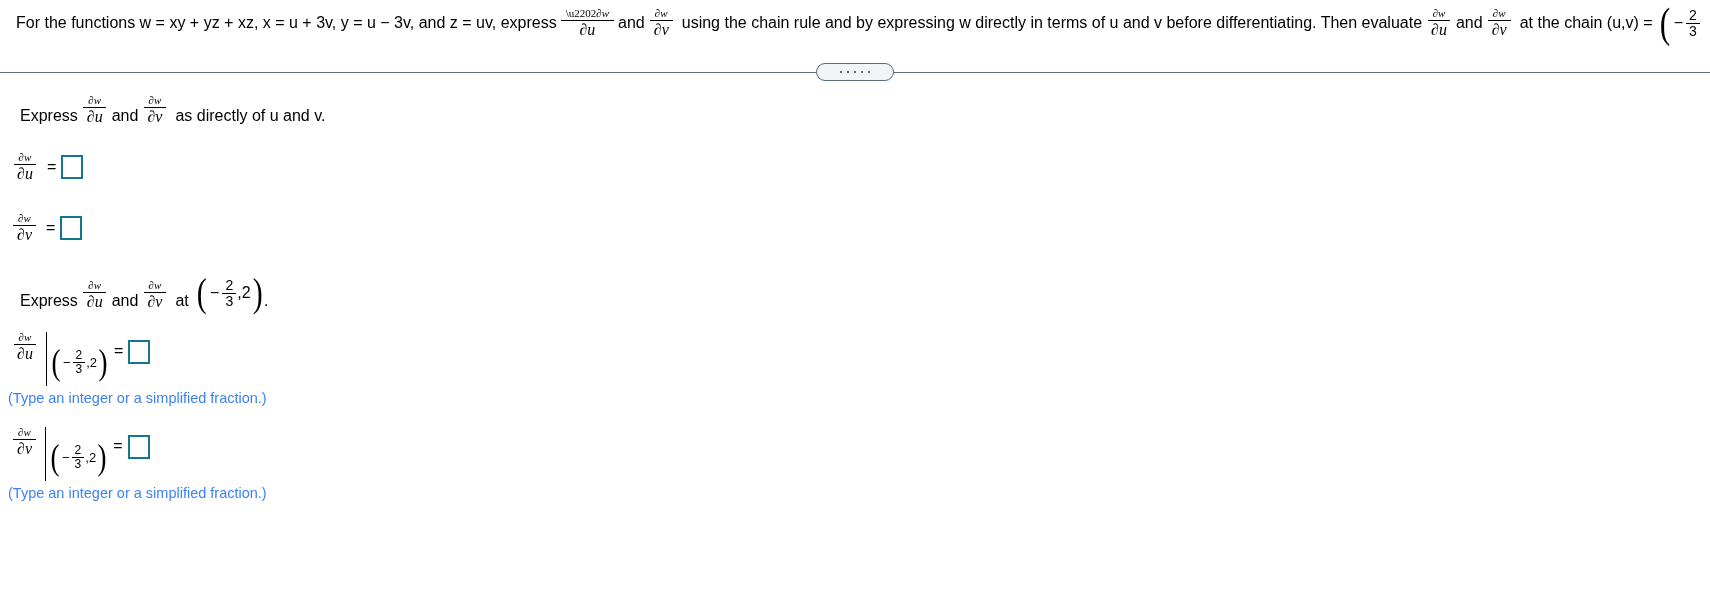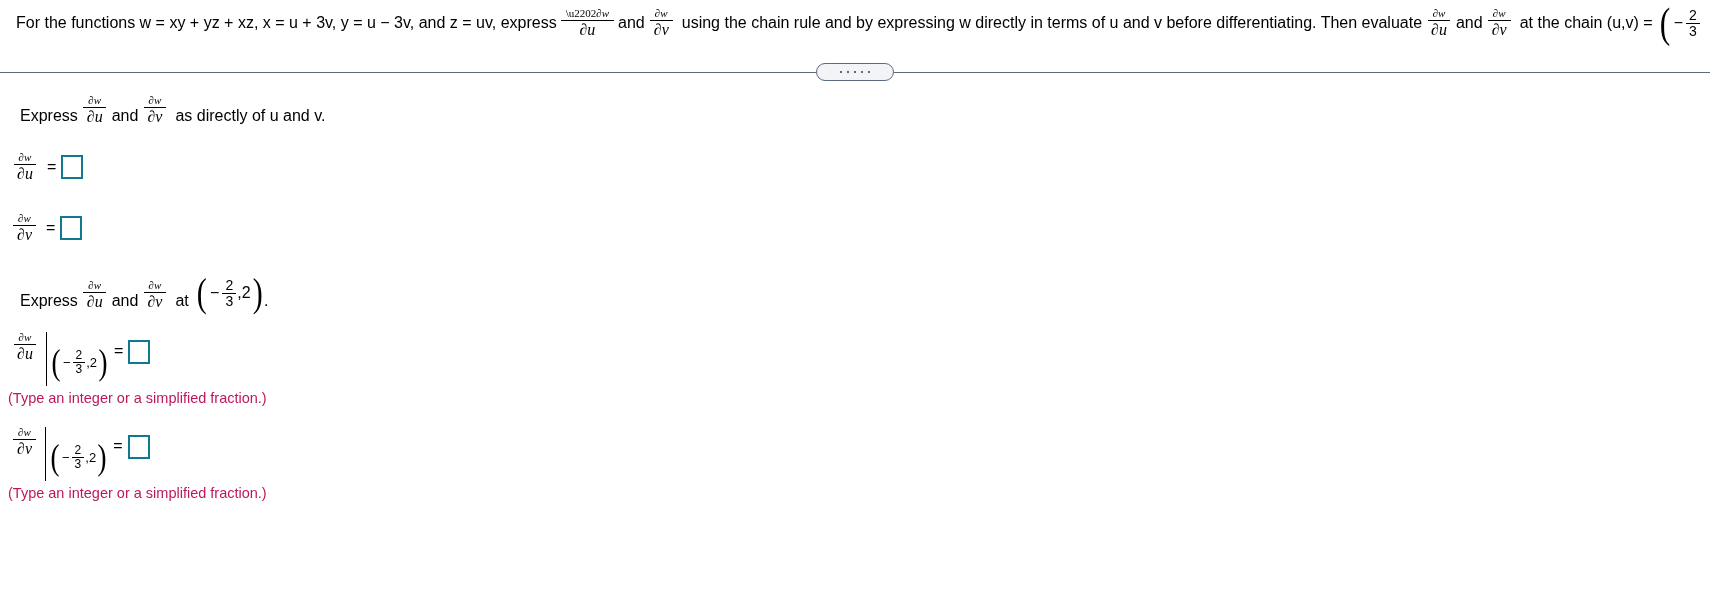--- a/index.html
+++ b/index.html
@@ -150,21 +150,21 @@
     left: 12px;
     display: flex;
     align-items: center;
     white-space: nowrap;
     font-size: 16px;
   }
 
   .hint {
     position: absolute;
     left: 8px;
-    color: #be185d;
+    color: #3b82f6;
     font-size: 14.5px;
     white-space: nowrap;
   }
 
   .eq { margin: 0 5px; }
 </style>
 </head>
 <body>
 
 <div id="problem-statement">

